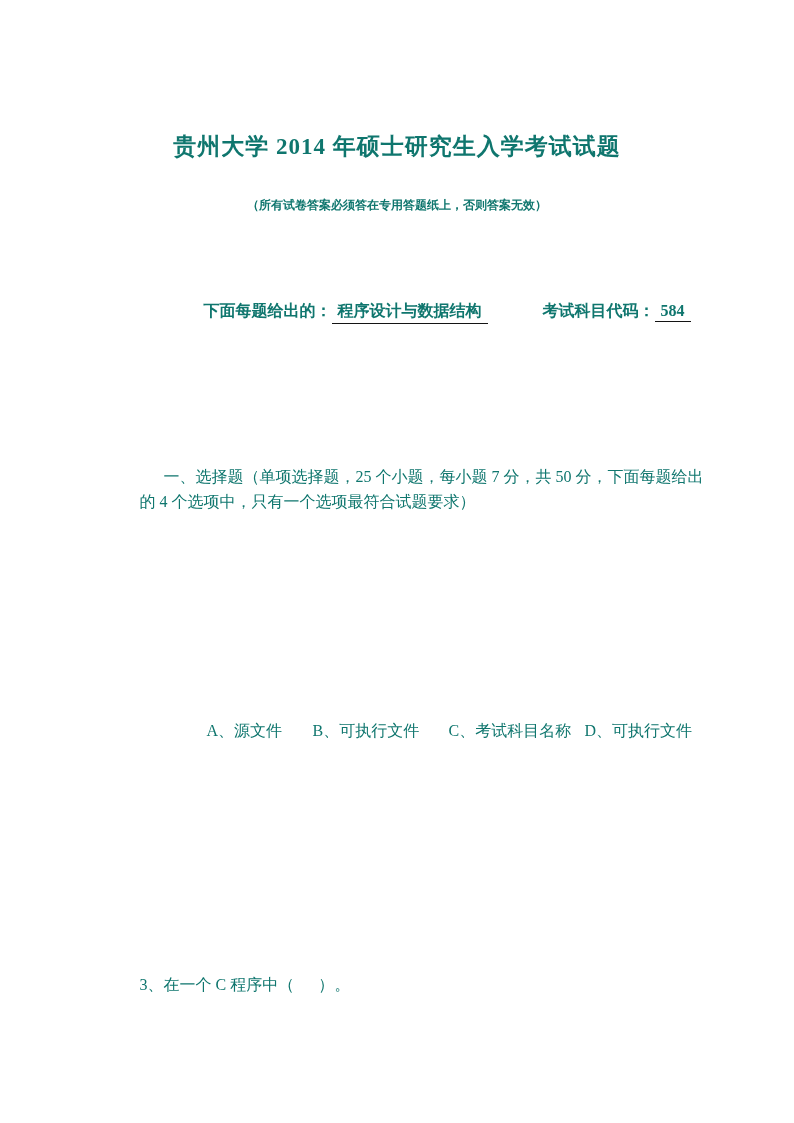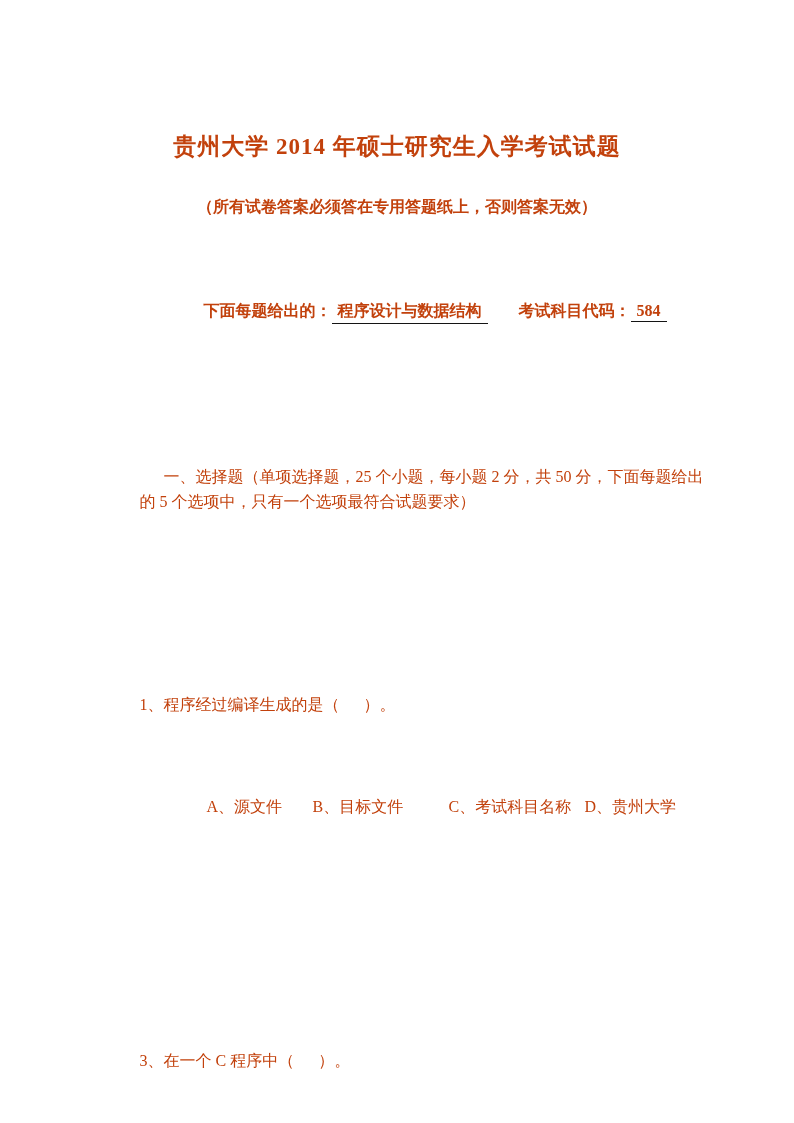--- a/index.html
+++ b/index.html
@@ -2,59 +2,59 @@
 <html><head>
 <meta charset="utf-8">
 <style>
   html, body { margin: 0; padding: 0; background: #ffffff; }
   .page {
     position: relative;
     width: 745px;
     height: 1123px;
     margin: 0 auto;
     background: #ffffff;
-    color: #c2410c;
+    color: #0f766e;
     font-family: "Liberation Serif", "DejaVu Serif", serif;
     overflow: hidden;
   }
   .exam-title {
     position: absolute;
     top: 131px;
     left: 0;
     width: 100%;
     text-align: center;
     font-size: 23px;
     font-weight: bold;
     letter-spacing: 1px;
     white-space: pre-wrap;
   }
   .answer-notice {
     position: absolute;
     top: 197px;
     left: 0;
     width: 100%;
     text-align: center;
-    font-size: 16px;
+    font-size: 12px;
     font-weight: bold;
     white-space: pre-wrap;
   }
   .subject-line {
     position: absolute;
     top: 283px;
     left: 163px;
     font-size: 16px;
     font-weight: bold;
     white-space: pre-wrap;
   }
   .underlined {
     display: inline-block;
     border-bottom: 1.5px solid #141414;
     padding: 0 6px 1px 6px;
   }
-  .code-label { margin-left: 31px; }
+  .code-label { margin-left: 55px; }
   .body-text {
     position: absolute;
     top: 362px;
     left: 115px;
     width: 570px;
     font-size: 16px;
     line-height: 25.4px;
     white-space: pre-wrap;
   }
   .line { min-height: 25.4px; }
@@ -82,28 +82,27 @@
 
   <div class="answer-notice">（所有试卷答案必须答在专用答题纸上，否则答案无效）</div>
 
   <div class="subject-line">
     <span>下面每题给出的：</span><span class="underlined">程序设计与数据结构</span><span class="code-label">考试科目代码：</span><span class="underlined">584</span>
   </div>
 
   <div class="body-text">
 
     <div class="line">
-      <span class="bold">一、选择题</span><span>（单项选择题，25 个小题，每小题 2 分，共 50 分，下面每题给出的 5 个选项中，只有一个选项最符合试题要求）</span>
+      <span class="bold">一、选择题</span><span>（单项选择题，25 个小题，每小题 7 分，共 50 分，下面每题给出的 4 个选项中，只有一个选项最符合试题要求）</span>
     </div>
 
     
     <div>
-      <div class="line">1、程序经过编译生成的是（      ）。</div>
       <div class="line opt-row">
-        <span class="cell w106">A、源文件</span><span class="cell w136">B、目标文件</span><span class="cell w136">C、考试科目名称</span><span class="cell">D、贵州大学</span>
+        <span class="cell w106">A、源文件</span><span class="cell w136">B、可执行文件</span><span class="cell w136">C、考试科目名称</span><span class="cell">D、可执行文件</span>
       </div>
     </div>
 
     
     <div>
       <div class="line">3、在一个 C 程序中（      ）。</div>
       
       
       
       

